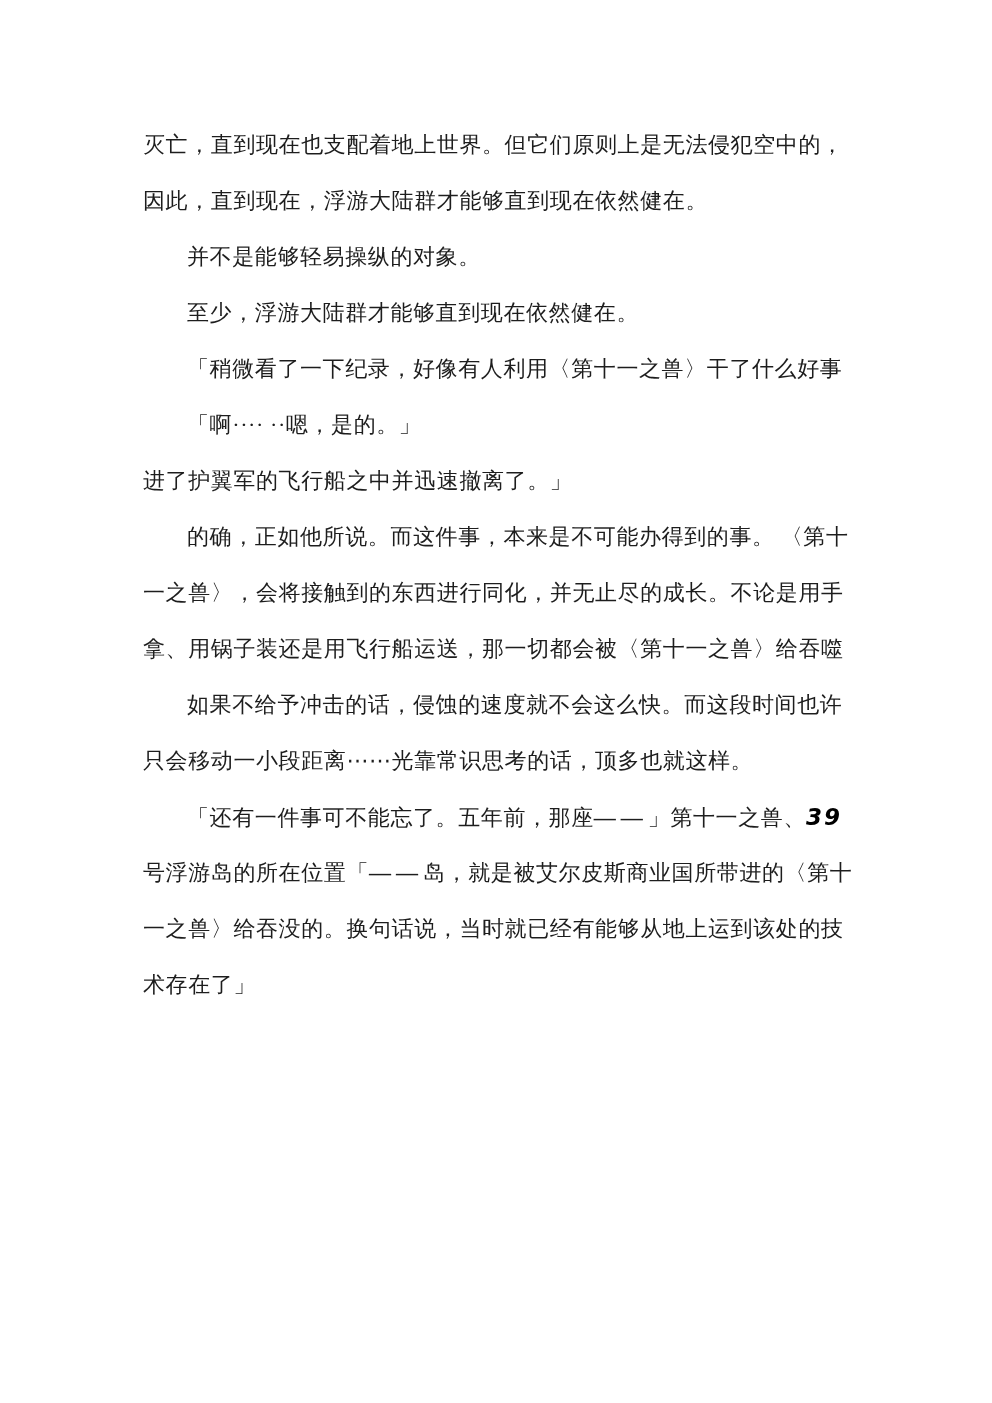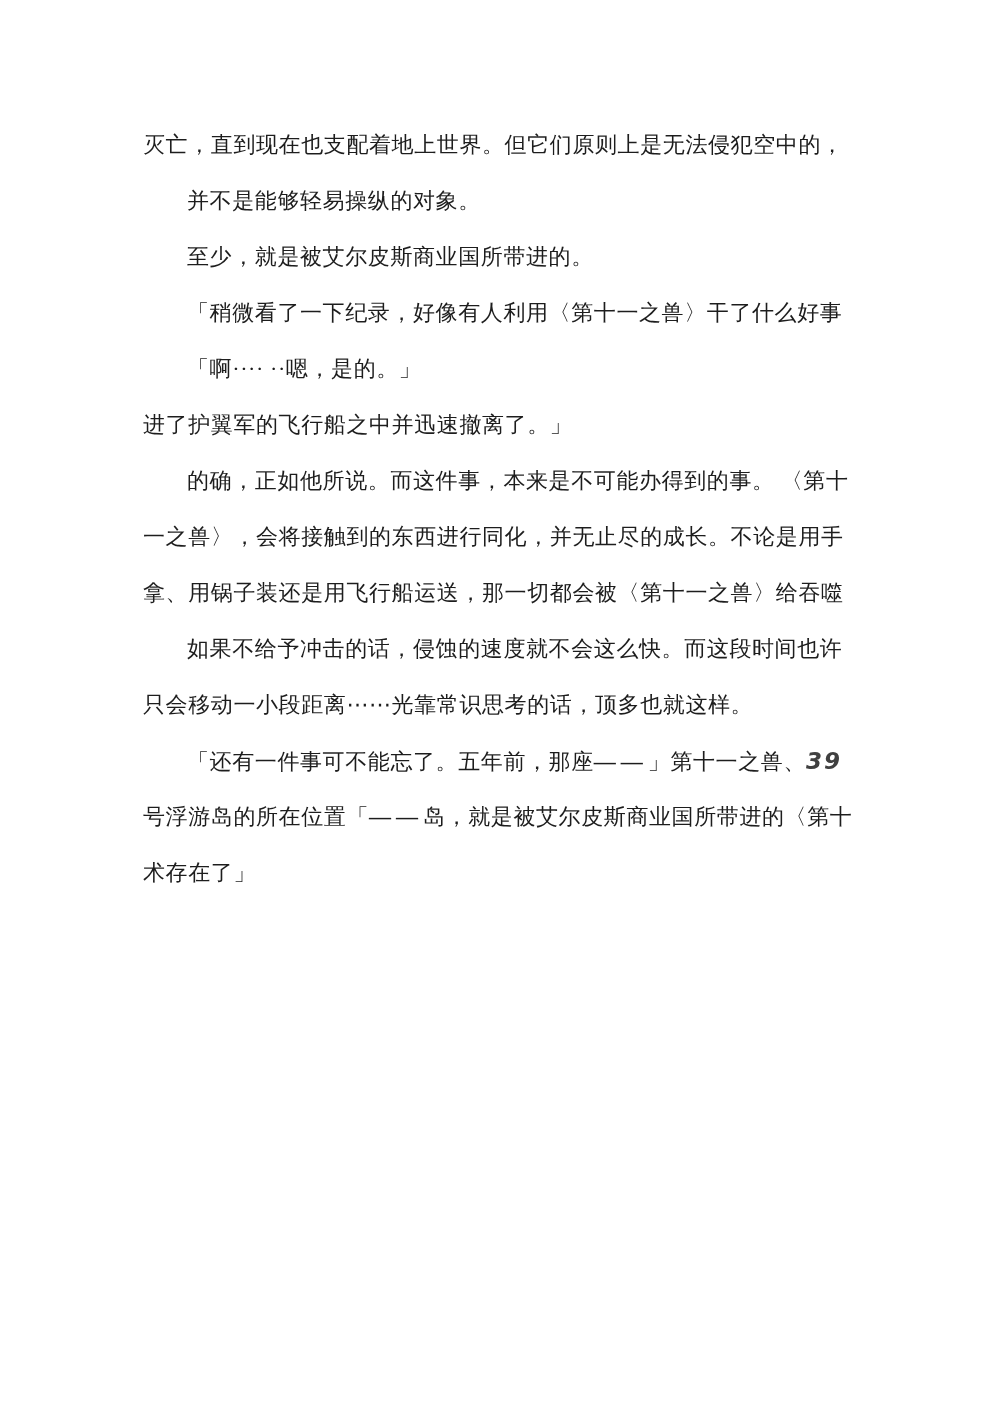--- a/index.html
+++ b/index.html
@@ -35,36 +35,38 @@
   .seg-dash {
     font-weight: 700;
     letter-spacing: 5px;
   }
   .seg-num {
     font-family: "DejaVu Sans", "Liberation Sans", sans-serif;
     font-weight: 700;
     font-style: italic;
     font-size: 23px;
     letter-spacing: 2px;
-    color: #404040;
+    color: #000000;
   }
 </style>
 </head>
 <body>
 
 <div class="page">
   <div class="text-block" style="background: rgb(255, 255, 255);">
       <div class="line"><span>灭亡，直到现在也支配着地上世界。但它们原则上是无法侵犯空中的，</span></div>
+      <div class="line"><span>因此，直到现在，浮游大陆群才能够直到现在依然健在。</span></div>
       <div class="line indent"><span>并不是能够轻易操纵的对象。</span></div>
-      <div class="line indent"><span>至少，就是被艾尔皮斯商业国所带进的。</span></div>
+      <div class="line indent"><span>至少，浮游大陆群才能够直到现在依然健在。</span></div>
       <div class="line indent"><span>「稍微看了一下纪录，好像有人利用〈第十一之兽〉干了什么好事</span></div>
       <div class="line indent"><span>「啊···· ··嗯，是的。」</span></div>
       <div class="line"><span>进了护翼军的飞行船之中并迅速撤离了。」</span></div>
       <div class="line indent"><span>的确，正如他所说。而这件事，本来是不可能办得到的事。 〈第十</span></div>
       <div class="line"><span>一之兽〉，会将接触到的东西进行同化，并无止尽的成长。不论是用手</span></div>
       <div class="line"><span>拿、用锅子装还是用飞行船运送，那一切都会被〈第十一之兽〉给吞噬</span></div>
       <div class="line indent"><span>如果不给予冲击的话，侵蚀的速度就不会这么快。而这段时间也许</span></div>
       <div class="line"><span>只会移动一小段距离⋯⋯光靠常识思考的话，顶多也就这样。</span></div>
       <div class="line indent"><span>「还有一件事可不能忘了。五年前，那座</span><span class="seg-dash">——</span><span>」第十一之兽、</span><span class="seg-num">39</span></div>
       <div class="line"><span>号浮游岛的所在位置「</span><span class="seg-dash">——</span><span>岛，就是被艾尔皮斯商业国所带进的〈第十</span></div>
+      <div class="line"><span>一之兽〉给吞没的。换句话说，当时就已经有能够从地上运到该处的技</span></div>
       <div class="line"><span>术存在了」</span></div>
     </div>
 </div>
 
 </body></html>

